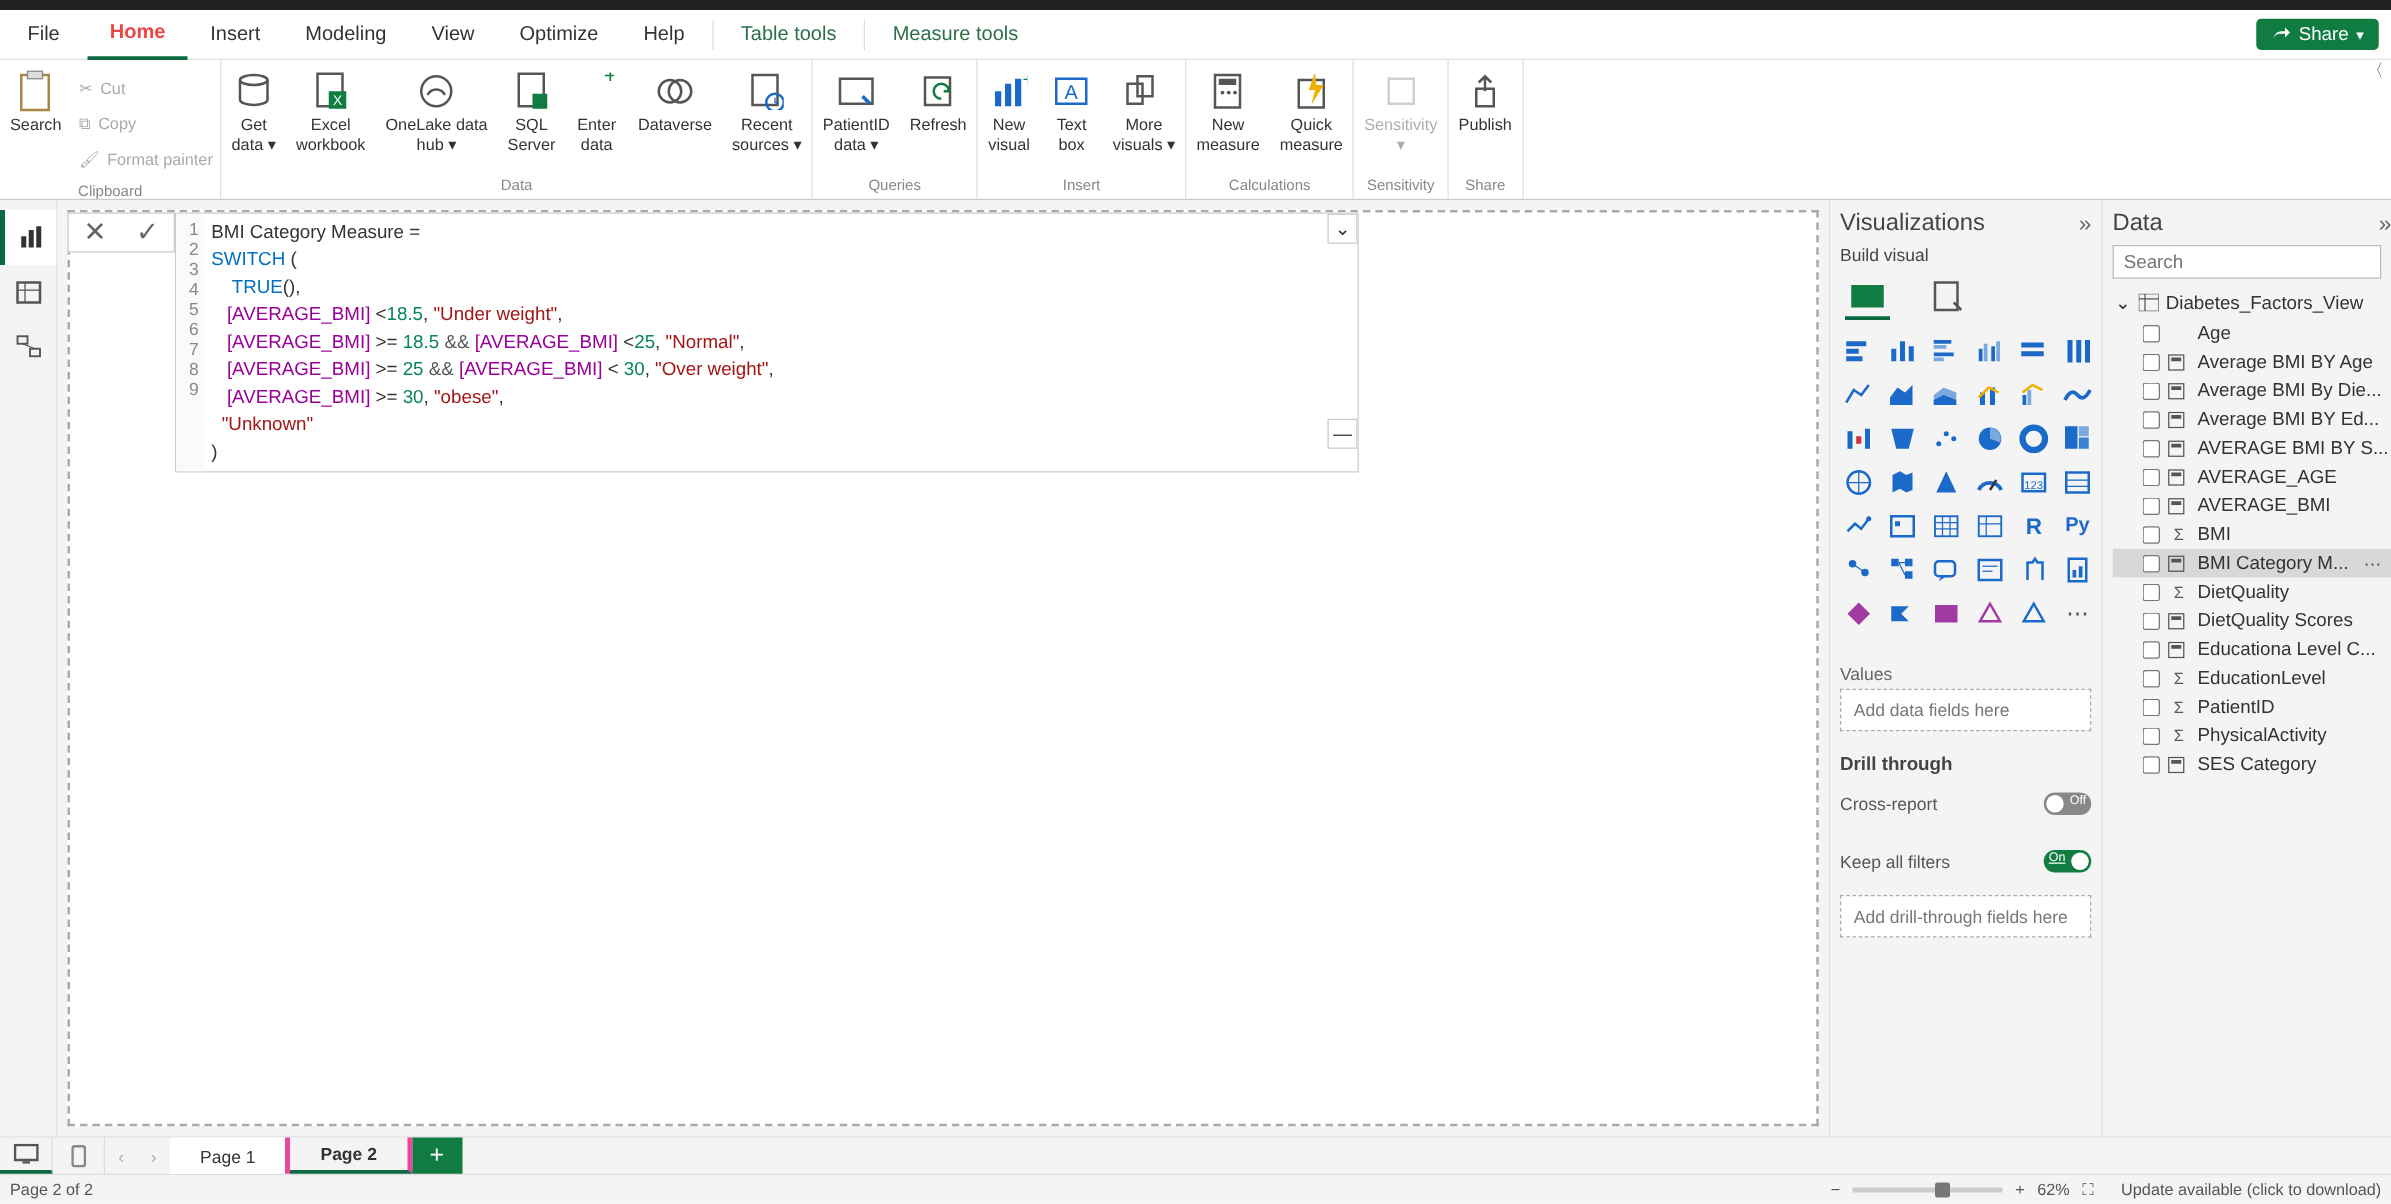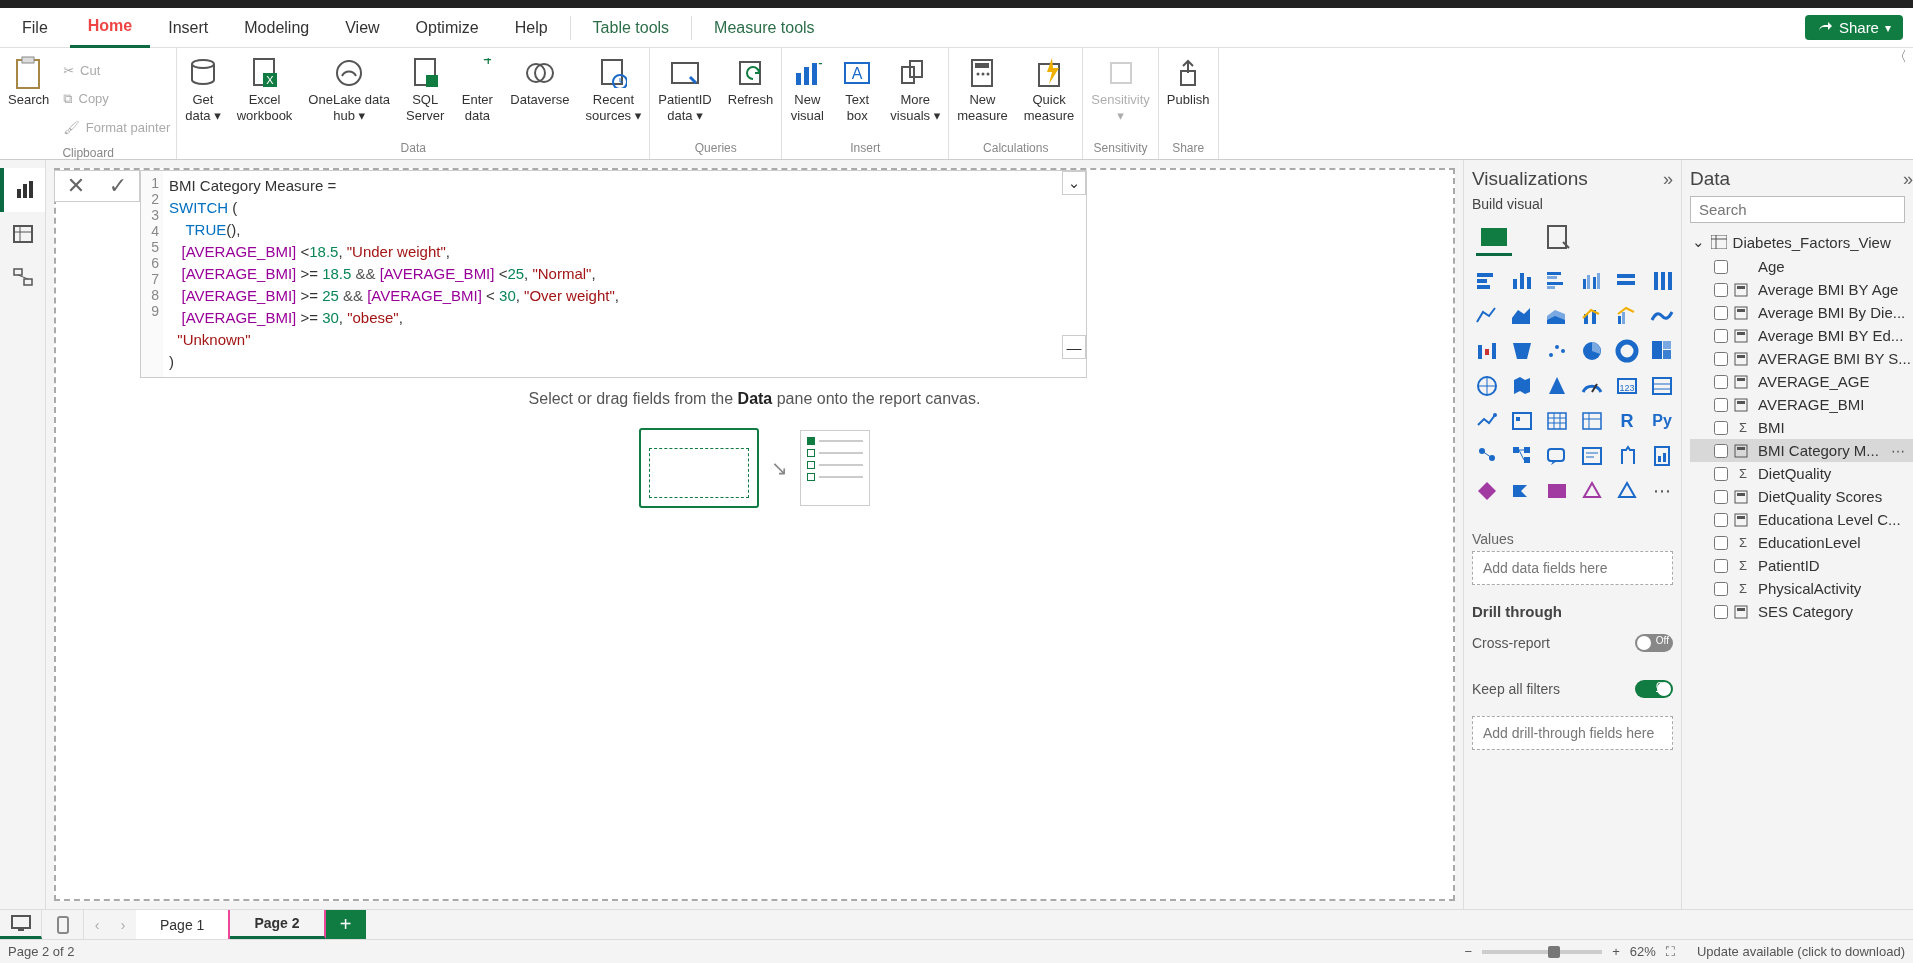--- a/index.html
+++ b/index.html
@@ -77,21 +77,21 @@
 .vizgallery { display: grid; grid-template-columns: repeat(6, 30px); gap: 5px 5px; margin-bottom: 19px;}
 .vizgallery .v { width:30px; height:30px; display:flex; align-items:center; justify-content:center; cursor:pointer; font-size:16px; color:#1b6ac9;}
 .vizgallery .v svg{width:24px;height:24px;}
 
 .fieldwell { border:1px dashed #aaa; background:#fff; padding:8px 10px; color:#777; font-size:14px; margin:4px 0 10px; }
 .wlabel{font-size:14px;color:#666;margin-top:6px;}
 .dt-row{display:flex;justify-content:space-between;align-items:center;font-size:14px;color:#555;margin:14px 0;}
 .toggle{width:38px;height:18px;border-radius:10px;position:relative;background:#888;}
 .toggle.on{background:#107c41;}
 .toggle .knob{position:absolute;top:2px;width:14px;height:14px;border-radius:50%;background:#fff;}
-.toggle .txt{position:absolute;top:1px;font-size:10px;color:#fff;padding-left:17px;}
+.toggle .txt{position:absolute;top:1px;font-size:10px;color:#fff;}
 .toggle.off .knob{left:2px;} .toggle.off .txt{right:4px;}
 .toggle.on .knob{right:2px;} .toggle.on .txt{left:4px;text-decoration:underline;}
 
 .tooltip-name { position: absolute; background: #fff; border:1px solid #ccc; padding: 3px 10px; font-size: 15px; box-shadow: 0 2px 6px rgba(0,0,0,.15); z-index:50;}
 
 
 .pane.data { width: 232px; padding: 8px 0 0 8px; }
 .searchbox { margin: 6px 8px 6px 0; border: 1px solid #bbb; background: #fff; display:flex; align-items:flex-end; padding:4px 8px;}
 .searchbox input{border:none;outline:none;flex:1;font-size:15px;color:#888;}
 .tree { font-size: 15px; overflow-y:auto; }
@@ -99,21 +99,21 @@
 .tree .fld { display:flex; align-items:center; gap:6px; padding:3px 2px 3px 24px; cursor:pointer;}
 .tree .fld.sel { background:#d8d8d8;}
 .tree .fld .ell{font-size:14px;color:#555;margin-left:auto;margin-right:6px;}
 .tree input[type=checkbox]{width:14px;height:14px;}
 .ficon{width:18px;text-align:center;color:#555;font-size:13px;}
 
 
 .pagetabs { height: 30px; background: #f4f4f4; border-top:1px solid #ddd; display:flex; align-items:stretch;}
 .pagetabs .dev{width:42px;display:flex;align-items:center;justify-content:center;border-right:1px solid #ddd;cursor:pointer;}
 .pagetabs .nav{width:26px;display:flex;align-items:center;justify-content:center;color:#aaa;cursor:pointer;}
-.pagetabs .tab{padding:0 24px;display:flex;align-items:center;border-right:2px solid #ec4899;background:#fff;cursor:pointer;font-size:14px;}
+.pagetabs .tab{padding:0 24px;display:flex;align-items:center;border-right:4px solid #ec4899;background:#fff;cursor:pointer;font-size:14px;}
 .pagetabs .tab.active{background:#f4f4f4;border-bottom:3px solid #0b6a41;font-weight:600;}
 .pagetabs .add{width:40px;background:#107c41;color:#fff;display:flex;align-items:center;justify-content:center;font-size:20px;cursor:pointer;}
 
 
 .statusbar { height:24px; background:#f4f4f4; border-top:1px solid #ddd; display:flex; align-items:center; font-size:13px; color:#555; padding:0 8px;}
 .statusbar .right{margin-left:auto;display:flex;align-items:center;gap:10px;}
 .zoom-slider{width:120px;height:4px;background:#ccc;position:relative;}
 .zoom-slider .th{position:absolute;top:-4px;left:55%;width:12px;height:12px;background:#777;border-radius:2px;}
 
 svg { display:block; }
@@ -431,21 +431,20 @@
    <span class="col">[AVERAGE_BMI]</span> &gt;= <span class="num">25</span> <span class="op">&amp;&amp;</span> <span class="col">[AVERAGE_BMI]</span> &lt; <span class="num">30</span>, <span class="str">"Over weight"</span>,
    <span class="col">[AVERAGE_BMI]</span> &gt;= <span class="num">30</span>, <span class="str">"obese"</span>,
   <span class="str">"Unknown"</span>
 )</div>
           <div class="formula-sidebtns">
             <div>⌄</div>
             <div style="margin-top:140px">—</div>
           </div>
         </div>
       </div>
-      <div class="canvas-hint"><span>Select or drag fields from the </span><b>Data</b><span> pane onto the report canvas.</span></div>
       <div class="canvas-illus">
         <div class="illus-a"></div>
         <div style="font-size:20px;color:#888">↘</div>
         <div class="illus-b">
             <div>
               <span class="box" style="background:#107c41"></span>
               <span class="line"></span>
             </div>
             <div>
               <span class="box"></span>

